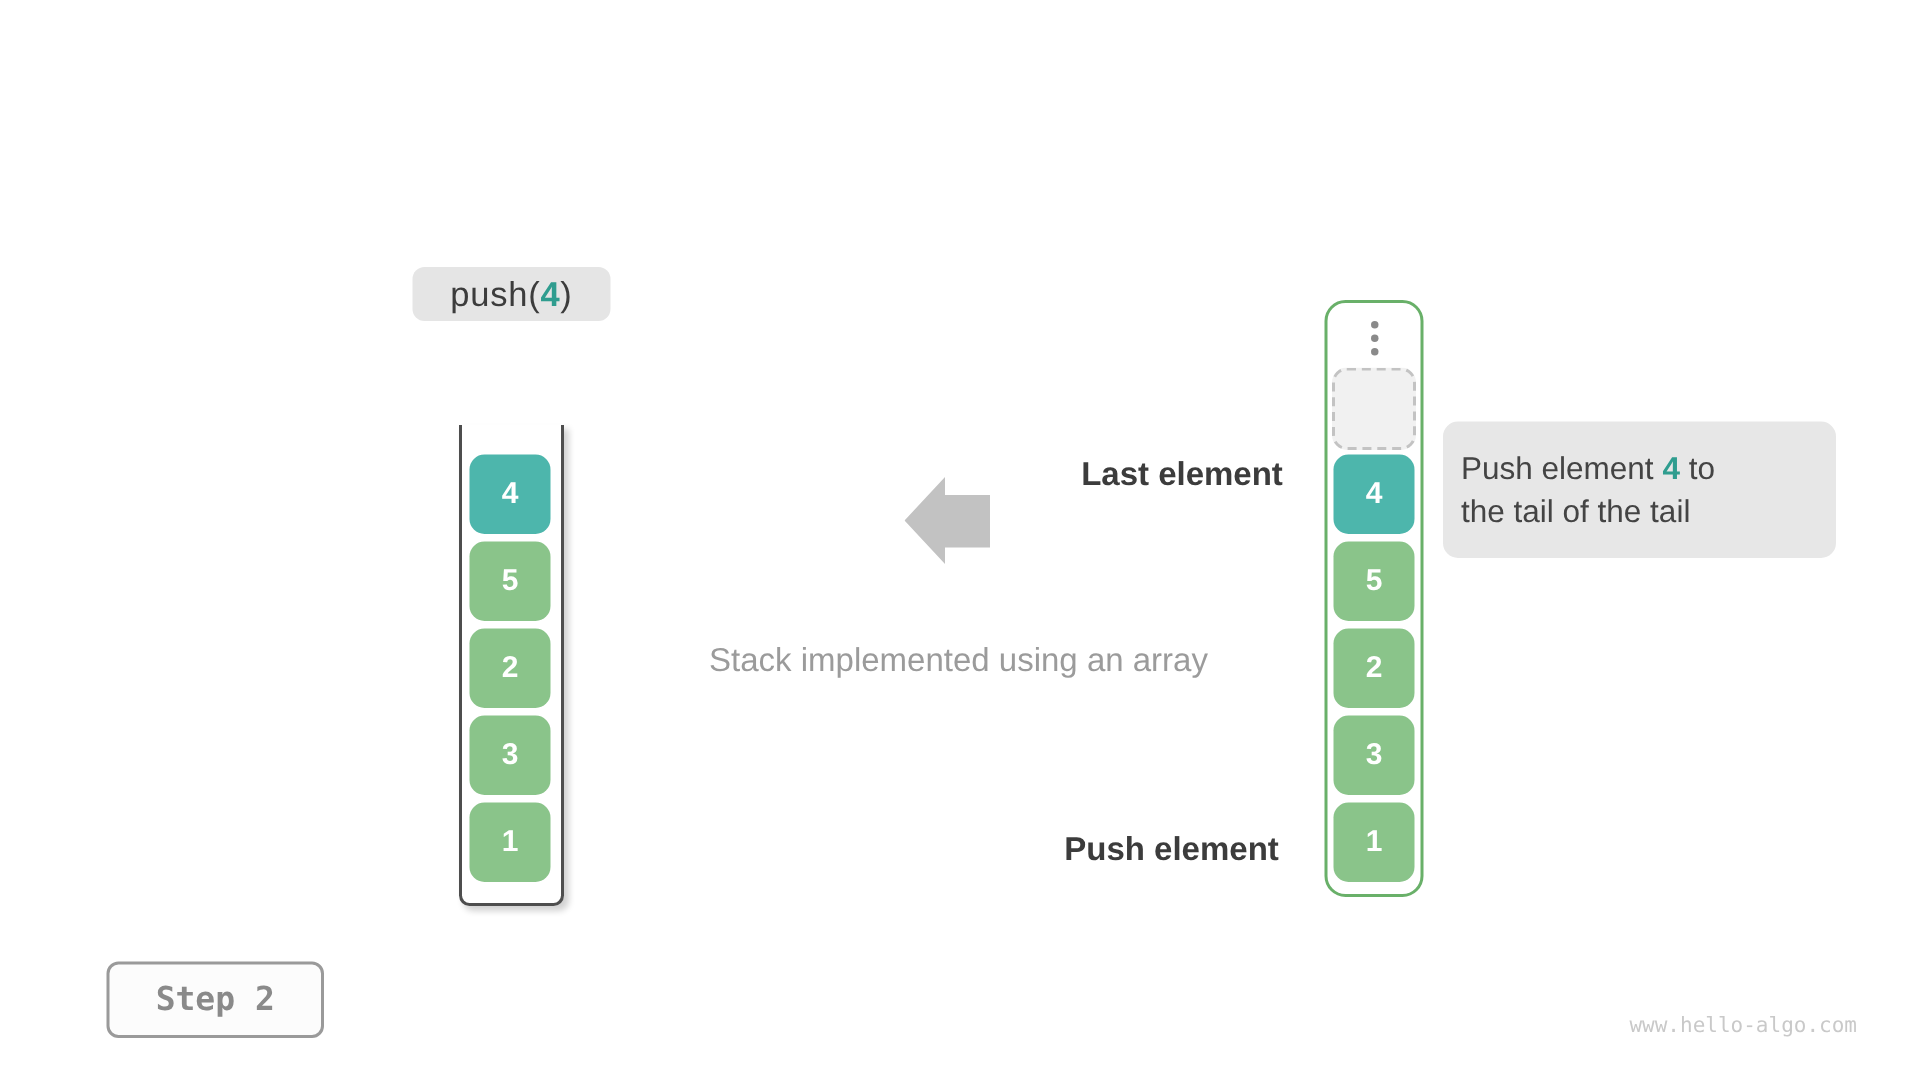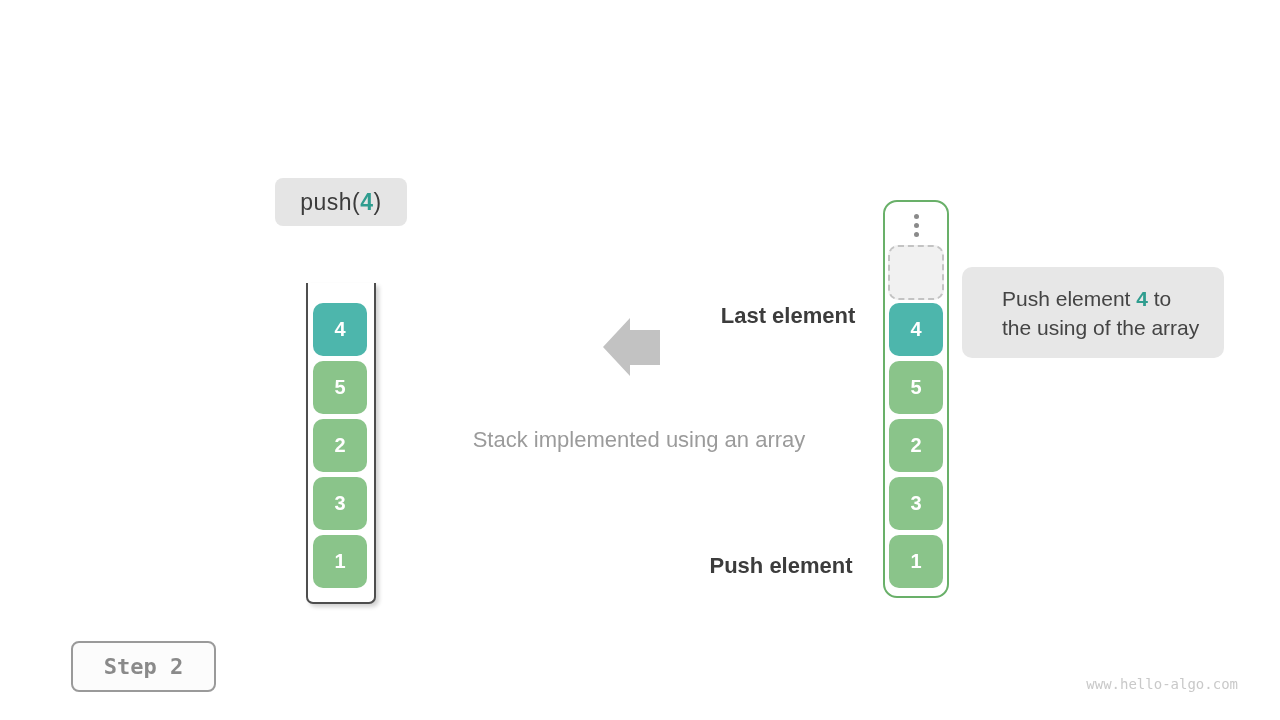--- a/index.html
+++ b/index.html
@@ -4,21 +4,21 @@
 <style>
   html,body{margin:0;padding:0;}
   body{
     width:1280px;height:720px;position:relative;background:#ffffff;overflow:hidden;
     font-family:"Liberation Sans", sans-serif;
   }
   .abs{position:absolute;}
 
   
   .push-label{
-    left:275px;top:178px;width:132px;height:48px;
+    left:275px;top:178px;width:132px;height:36px;
     background:var(--label-bg);border-radius:8px;
     display:flex;align-items:center;justify-content:center;
     font-size:23px;color:var(--label-dark);letter-spacing:0.5px;
   }
   .push-label .arg{color:var(--teal-text);font-weight:bold;}
 
   
   .stack-container{
     left:306px;top:283px;width:66px;height:319px;
     border-left:2px solid #4e4e4e;border-right:2px solid #4e4e4e;border-bottom:2px solid #4e4e4e;
@@ -52,24 +52,24 @@
   }
 
   
   .arrow-left{left:603px;top:318px;width:57px;height:58px;}
   .lbl{transform:translate(-50%,-50%);white-space:nowrap;}
   .lbl-bold{font-size:22px;font-weight:bold;color:var(--label-dark);}
   .lbl-caption{font-size:22px;color:var(--caption-gray);}
 
   
   .tooltip{
-    left:962px;top:267px;width:262px;height:91px;
+    left:962px;top:281px;width:262px;height:91px;
     background:var(--tooltip-bg);border-radius:10px;
     display:flex;flex-direction:column;justify-content:center;
-    padding-left:40px;box-sizing:border-box;
+    padding-left:12px;box-sizing:border-box;
     font-size:21px;color:#444444;line-height:29px;
   }
   .tooltip .arg{color:var(--teal-text);font-weight:bold;}
 
   
   .step-badge{
     left:36px;top:641px;width:145px;height:51px;box-sizing:border-box;
     border:2px solid var(--badge-border);border-radius:8px;background:#fcfcfc;
     display:flex;align-items:center;justify-content:center;
     font-family:"DejaVu Sans Mono", monospace;font-size:22px;font-weight:bold;color:#8a8a8a;margin-left:35px;
@@ -115,18 +115,18 @@
   <div class="cell--slot"></div>
   <div class="cell cell--new" style="top:101px">4</div>
   <div class="cell cell--existing" style="top:159px">5</div>
   <div class="cell cell--existing" style="top:217px">2</div>
   <div class="cell cell--existing" style="top:275px">3</div>
   <div class="cell cell--existing" style="top:333px">1</div>
 </div>
 
 <div class="abs tooltip">
   <div><span>Push element </span><span class="arg">4</span><span> to</span></div>
-  <div>the using of the array</div>
+  <div>the tail of the tail</div>
 </div>
 
 <div class="abs step-badge">Step 2</div>
 
 <div class="abs watermark">www.hello-algo.com</div>
 
 </body></html>

